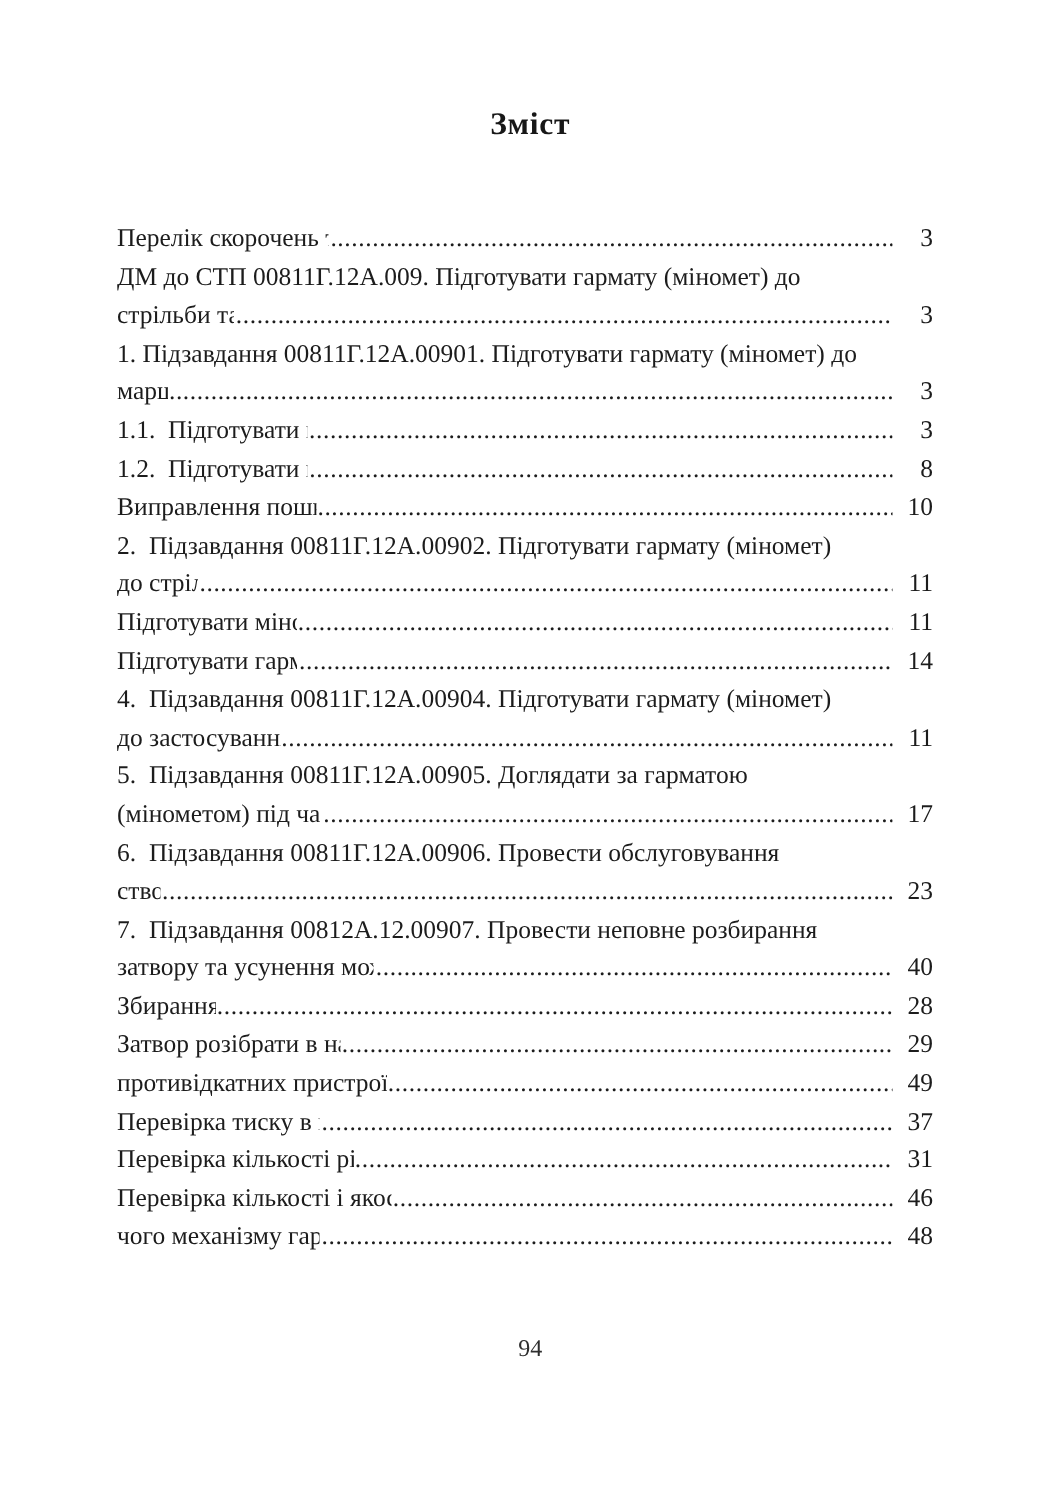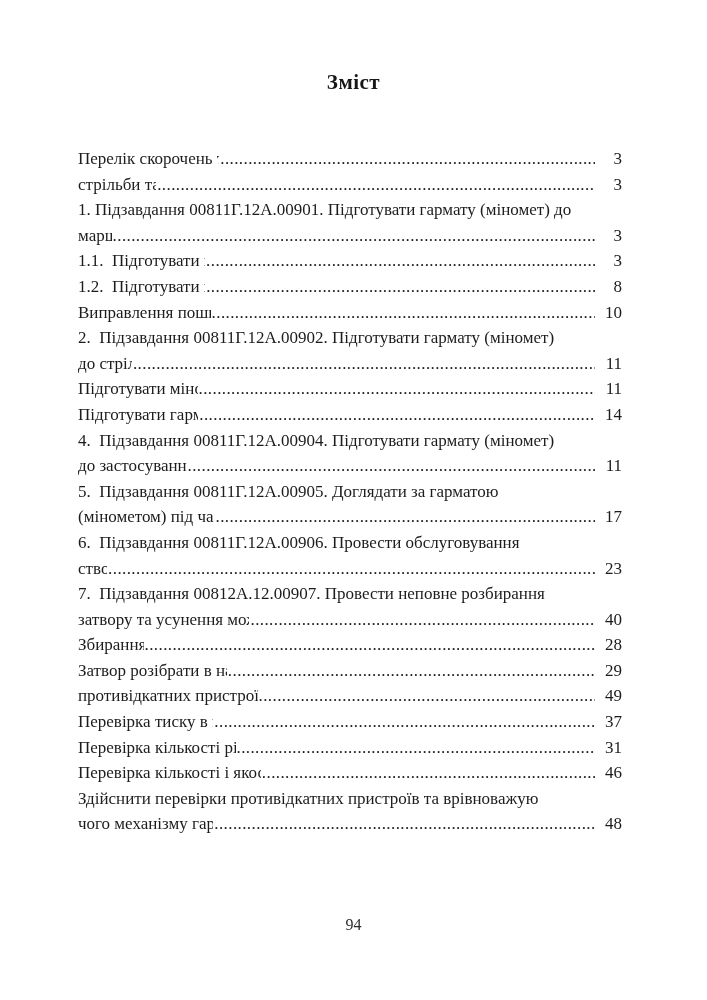--- a/index.html
+++ b/index.html
@@ -60,36 +60,37 @@
     letter-spacing: 0.4px;
   }
   .pagenum {
     flex: 0 0 auto;
     min-width: 20px;
     margin-left: 5px;
     text-align: right;
   }
   .folio {
     position: absolute;
-    top: 916px;
+    top: 891px;
     left: 0;
     width: 707px;
     text-align: center;
     font-size: 16px;
     color: #2e2e2e;
   }
 </style>
 </head>
 <body>
 
 <div class="page">
   <div class="doc-title">Зміст</div>
 
   <div class="toc">
       <div class="toc-line"><span class="toc-text">Перелік скорочень та умовних позначень</span><span class="dots"></span><span class="pagenum">3</span></div>
+      <div class="toc-line"><span class="toc-text">ДМ до СТП 00811Г.12А.009. Підготувати гармату (міномет) до</span></div>
       <div class="toc-line"><span class="toc-text">стрільби та маршу. </span><span class="dots"></span><span class="pagenum">3</span></div>
       <div class="toc-line"><span class="toc-text">1. Підзавдання 00811Г.12А.00901. Підготувати гармату (міномет) до</span></div>
       <div class="toc-line"><span class="toc-text">маршу. </span><span class="dots"></span><span class="pagenum">3</span></div>
       <div class="toc-line"><span class="toc-text">1.1.  Підготувати міномет до маршу</span><span class="dots"></span><span class="pagenum">3</span></div>
       <div class="toc-line"><span class="toc-text">1.2.  Підготувати гармату до маршу.</span><span class="dots"></span><span class="pagenum">8</span></div>
       <div class="toc-line"><span class="toc-text">Виправлення пошкодження на марші </span><span class="dots"></span><span class="pagenum">10</span></div>
       <div class="toc-line"><span class="toc-text">2.  Підзавдання 00811Г.12А.00902. Підготувати гармату (міномет)</span></div>
       <div class="toc-line"><span class="toc-text">до стрільби. </span><span class="dots"></span><span class="pagenum">11</span></div>
       <div class="toc-line"><span class="toc-text">Підготувати міномет до стрільби</span><span class="dots"></span><span class="pagenum">11</span></div>
       <div class="toc-line"><span class="toc-text">Підготувати гармату до стрільби.</span><span class="dots"></span><span class="pagenum">14</span></div>
@@ -100,18 +101,17 @@
       <div class="toc-line"><span class="toc-text">6.  Підзавдання 00811Г.12А.00906. Провести обслуговування</span></div>
       <div class="toc-line"><span class="toc-text">ствола</span><span class="dots"></span><span class="pagenum">23</span></div>
       <div class="toc-line"><span class="toc-text">7.  Підзавдання 00812А.12.00907. Провести неповне розбирання</span></div>
       <div class="toc-line"><span class="toc-text">затвору та усунення можливих несправностей затвору</span><span class="dots"></span><span class="pagenum">40</span></div>
       <div class="toc-line"><span class="toc-text">Збирання клина</span><span class="dots"></span><span class="pagenum">28</span></div>
       <div class="toc-line"><span class="toc-text">Затвор розібрати в наступній послідовності:</span><span class="dots"></span><span class="pagenum">29</span></div>
       <div class="toc-line"><span class="toc-text">противідкатних пристроїв та врівноважую чого механізму</span><span class="dots"></span><span class="pagenum">49</span></div>
       <div class="toc-line"><span class="toc-text">Перевірка тиску в накатнику гармати” </span><span class="dots"></span><span class="pagenum">37</span></div>
       <div class="toc-line"><span class="toc-text">Перевірка кількості рідини в накатнику гармати</span><span class="dots"></span><span class="pagenum">31</span></div>
       <div class="toc-line"><span class="toc-text">Перевірка кількості і якості рідини в гальмі відкоту гармати</span><span class="dots"></span><span class="pagenum">46</span></div>
-      <div class="toc-line"><span class="toc-text">Здійснити перевірки противідкатних пристроїв та врівноважую</span></div>
       <div class="toc-line"><span class="toc-text">чого механізму гармати калібру 152мм</span><span class="dots"></span><span class="pagenum">48</span></div>
     </div>
 
   <div class="folio">94</div>
 </div>
 
 </body></html>

